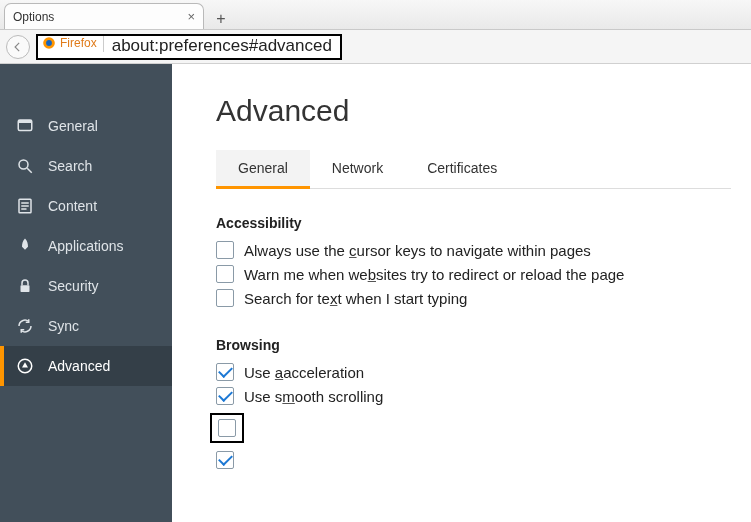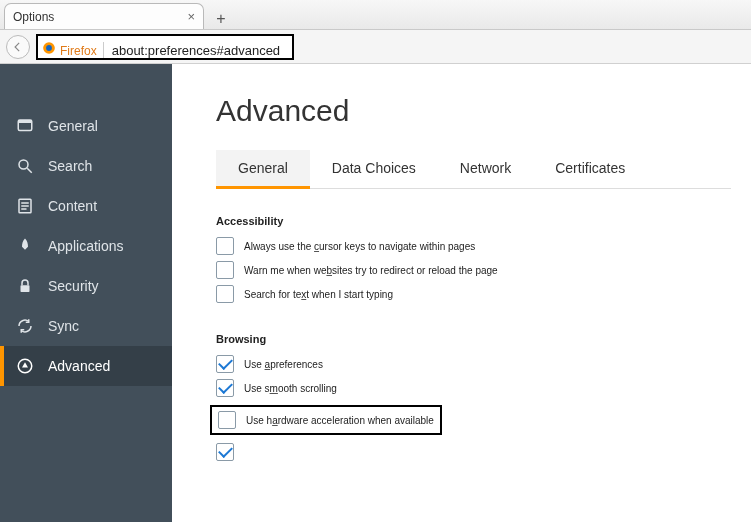--- a/index.html
+++ b/index.html
@@ -51,31 +51,31 @@
     padding: 0 6px;
     gap: 6px;
   }
   .back-btn {
     width:24px; height:24px; border-radius:50%;
     border:1px solid #bbb;
     display:flex; align-items:center; justify-content:center;
     background:#fafafa; color:#888;
   }
   .urlbox {
-    display:flex; align-items:flex-end;
+    display:flex; align-items:flex-start;
     border: 2px solid #000;
     height: 26px;
     background:#fff;
     padding: 0 4px;
     gap: 4px;
   }
   .ff-icon { width:14px; height:14px; }
   .ff-label { color:#e07b1a; font-size:12px; margin-right:2px; }
   .url-sep { width:1px; height:16px; background:#ccc; }
-  .url-text { font-size:13px; color:#222; padding:0 4px 0 4px; min-width:180px; }
+  .url-text { font-size:17px; color:#222; padding:0 4px 0 4px; min-width:180px; }
   
   .main { display:flex; height: calc(522px - 30px - 34px); }
   .sidebar {
     width: 172px;
     background: #424f5a;
     padding-top: 42px;
   }
   .side-item {
     display:flex; align-items:center;
     height: 40px;
@@ -116,30 +116,30 @@
     font-size: 14px;
     color:#333;
     cursor:pointer;
   }
   .subtab.active {
     background:#f3f3f3;
     border-bottom: 3px solid #ff9500;
     margin-bottom:-1px;
   }
   .section-head {
-    font-size: 11px;
+    font-size: 14px;
     font-weight: bold;
     color:#222;
     margin: 0 0 10px 0;
   }
   .opt-row {
     display:flex; align-items:center;
     gap: 10px;
     margin: 4px 0 6px 0;
-    font-size: 10px;
+    font-size: 15px;
     color:#222;
   }
   .cbox {
     width:18px; height:18px;
     border:1px solid #8a9aa7;
     border-radius:2px;
     background:#fff;
     display:flex; align-items:center; justify-content:center;
     flex-shrink:0;
   }
@@ -248,21 +248,20 @@
           </svg></span>
       <span>Advanced</span>
     </div>
   </div>
 
   <div class="content">
     <div class="page-title">Advanced</div>
 
     <div class="subtabs">
       <div class="subtab active">General</div>
-      <div class="subtab">Data Choices</div>
       <div class="subtab">Network</div>
       <div class="subtab">Certificates</div>
     </div>
 
     <div class="section-head">Accessibility</div>
 
     <div class="opt-row">
       <span class="cbox"></span>
       <span><span>Always use the </span><span class="ul">c</span><span>ursor keys to navigate within pages</span></span>
     </div>
@@ -272,31 +271,30 @@
     </div>
     <div class="opt-row">
       <span class="cbox"></span>
       <span><span>Search for te</span><span class="ul">x</span><span>t when I start typing</span></span>
     </div>
 
     <div class="section-head" style="margin-top:30px">Browsing</div>
 
     <div class="opt-row">
       <span class="cbox checked"></span>
-      <span><span>Use </span><span class="ul">a</span><span>preferences</span></span>
+      <span><span>Use </span><span class="ul">a</span><span>acceleration</span></span>
     </div>
     <div class="opt-row">
       <span class="cbox checked"></span>
       <span><span>Use s</span><span class="ul">m</span><span>ooth scrolling</span></span>
     </div>
 
     <div class="hl-box">
       <div class="opt-row" style="margin:0">
         <span class="cbox"></span>
-        <span><span>Use h</span><span class="ul">a</span><span>rdware acceleration when available</span></span>
       </div>
     </div>
 
     <div class="opt-row">
       <span class="cbox checked"></span>
     </div>
   </div>
 </div>
 
 </body></html>

